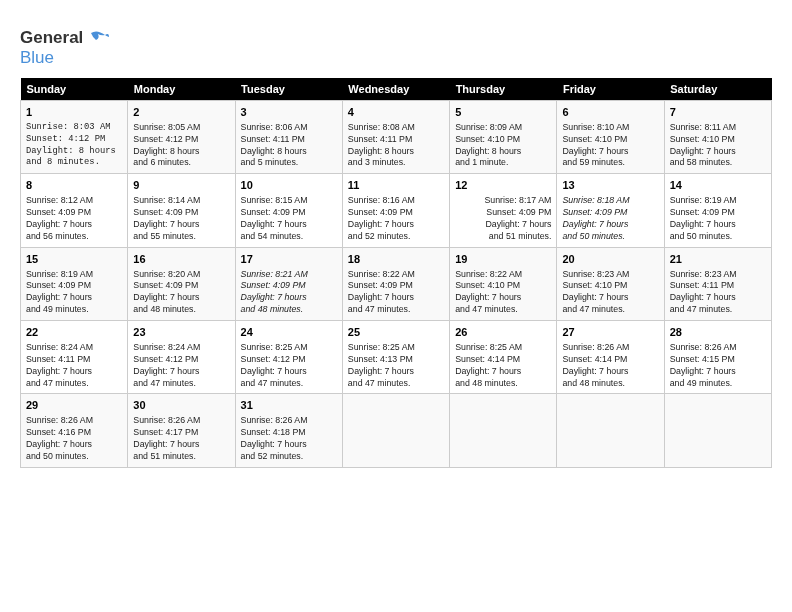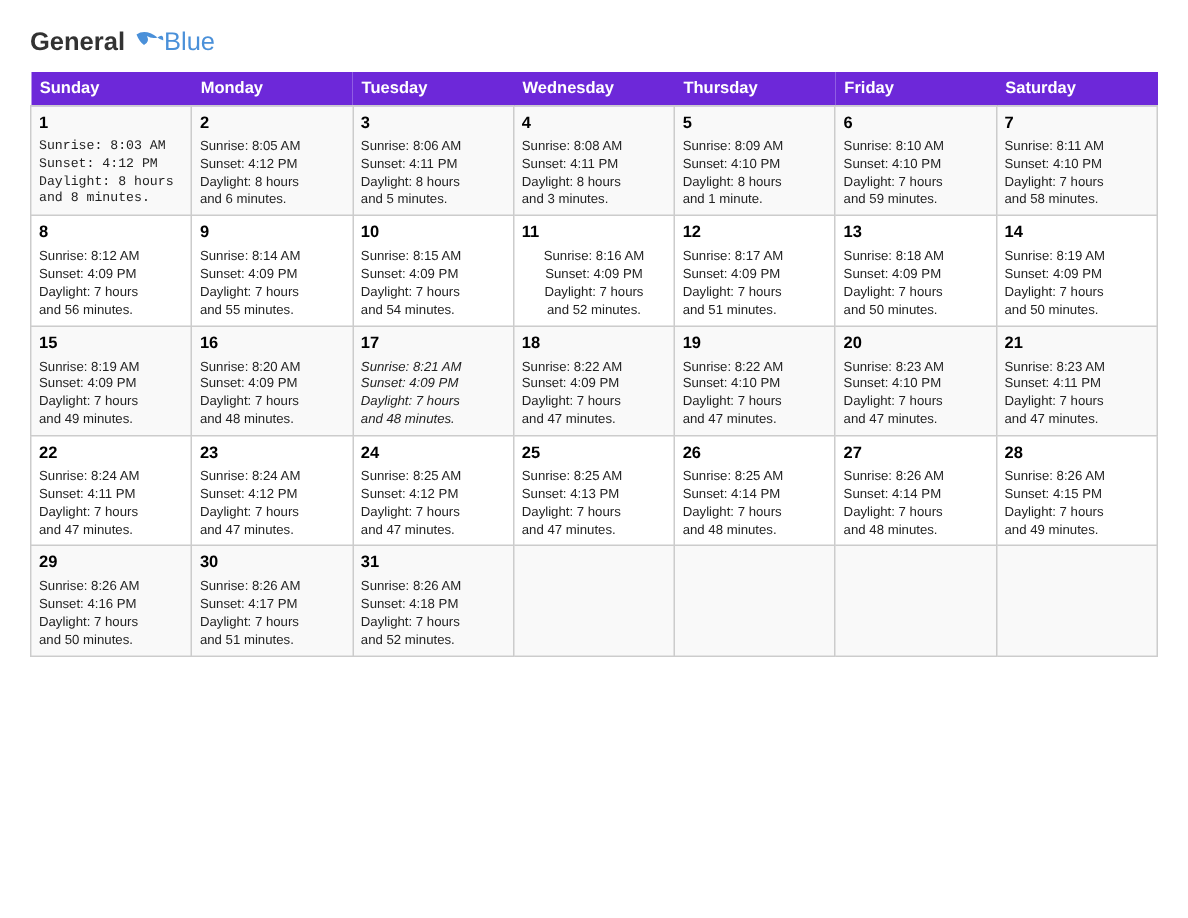--- a/index.html
+++ b/index.html
@@ -17,22 +17,23 @@
       background: #fff;
     }
     .header {
       display: flex;
       align-items: flex-start;
       justify-content: space-between;
       margin-bottom: 10px;
     }
     .logo {
       display: flex;
-      flex-direction: row;
+      flex-direction: column;
       align-items: flex-start;
+      margin-top: 10px;
     }
     .logo-line1 {
       display: flex;
       align-items: center;
       gap: 2px;
     }
     .title-block {
       text-align: right;
     }
     .month-title {
@@ -45,21 +46,21 @@
       font-size: 14px;
       color: #444;
       text-align: right;
     }
     table {
       width: 100%;
       border-collapse: collapse;
       font-size: 9.5px;
     }
     thead tr th {
-      background-color: #6d28d9;
+      background-color: #000000;
       color: #fff;
       padding: 5px 6px;
       text-align: left;
       font-size: 11px;
       font-weight: bold;
     }
     tbody tr td {
       border: 1px solid #ccc;
       padding: 4px 5px;
       vertical-align: top;
@@ -185,35 +186,35 @@
           </td>
           <td>
             <span class="day-num">10</span>
             <div class="day-info" style="white-space: pre-line;">Sunrise: 8:15 AM
 Sunset: 4:09 PM
 Daylight: 7 hours
 and 54 minutes.</div>
           </td>
           <td>
             <span class="day-num">11</span>
-            <div class="day-info" style="white-space: pre-line; text-align: center;">Sunrise: 8:16 AM
+            <div class="day-info" style="white-space: pre-line;">Sunrise: 8:16 AM
 Sunset: 4:09 PM
 Daylight: 7 hours
 and 52 minutes.</div>
           </td>
           <td>
             <span class="day-num">12</span>
-            <div class="day-info" style="white-space: pre-line;">Sunrise: 8:17 AM
+            <div class="day-info" style="white-space: pre-line; text-align: right;">Sunrise: 8:17 AM
 Sunset: 4:09 PM
 Daylight: 7 hours
 and 51 minutes.</div>
           </td>
           <td>
             <span class="day-num">13</span>
-            <div class="day-info" style="white-space: pre-line;">Sunrise: 8:18 AM
+            <div class="day-info" style="white-space: pre-line; font-style: italic;">Sunrise: 8:18 AM
 Sunset: 4:09 PM
 Daylight: 7 hours
 and 50 minutes.</div>
           </td>
           <td>
             <span class="day-num">14</span>
             <div class="day-info" style="white-space: pre-line;">Sunrise: 8:19 AM
 Sunset: 4:09 PM
 Daylight: 7 hours
 and 50 minutes.</div>

